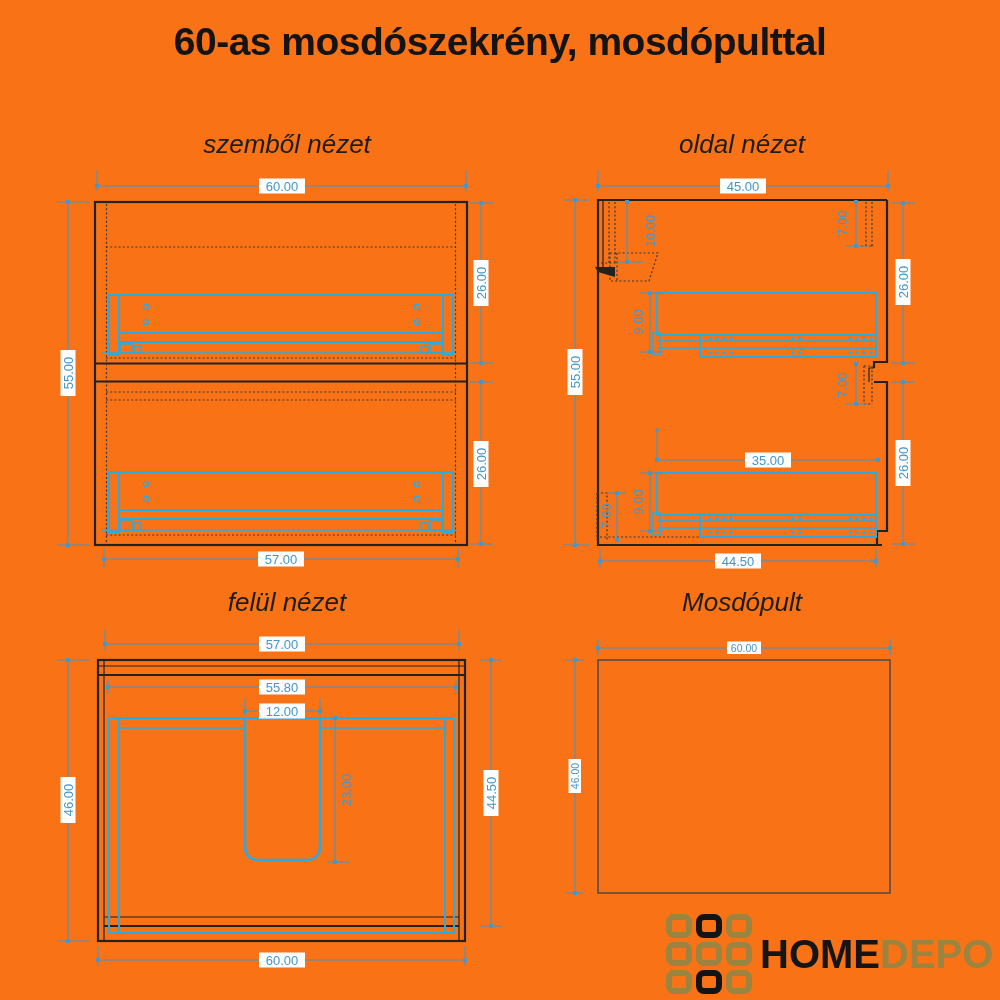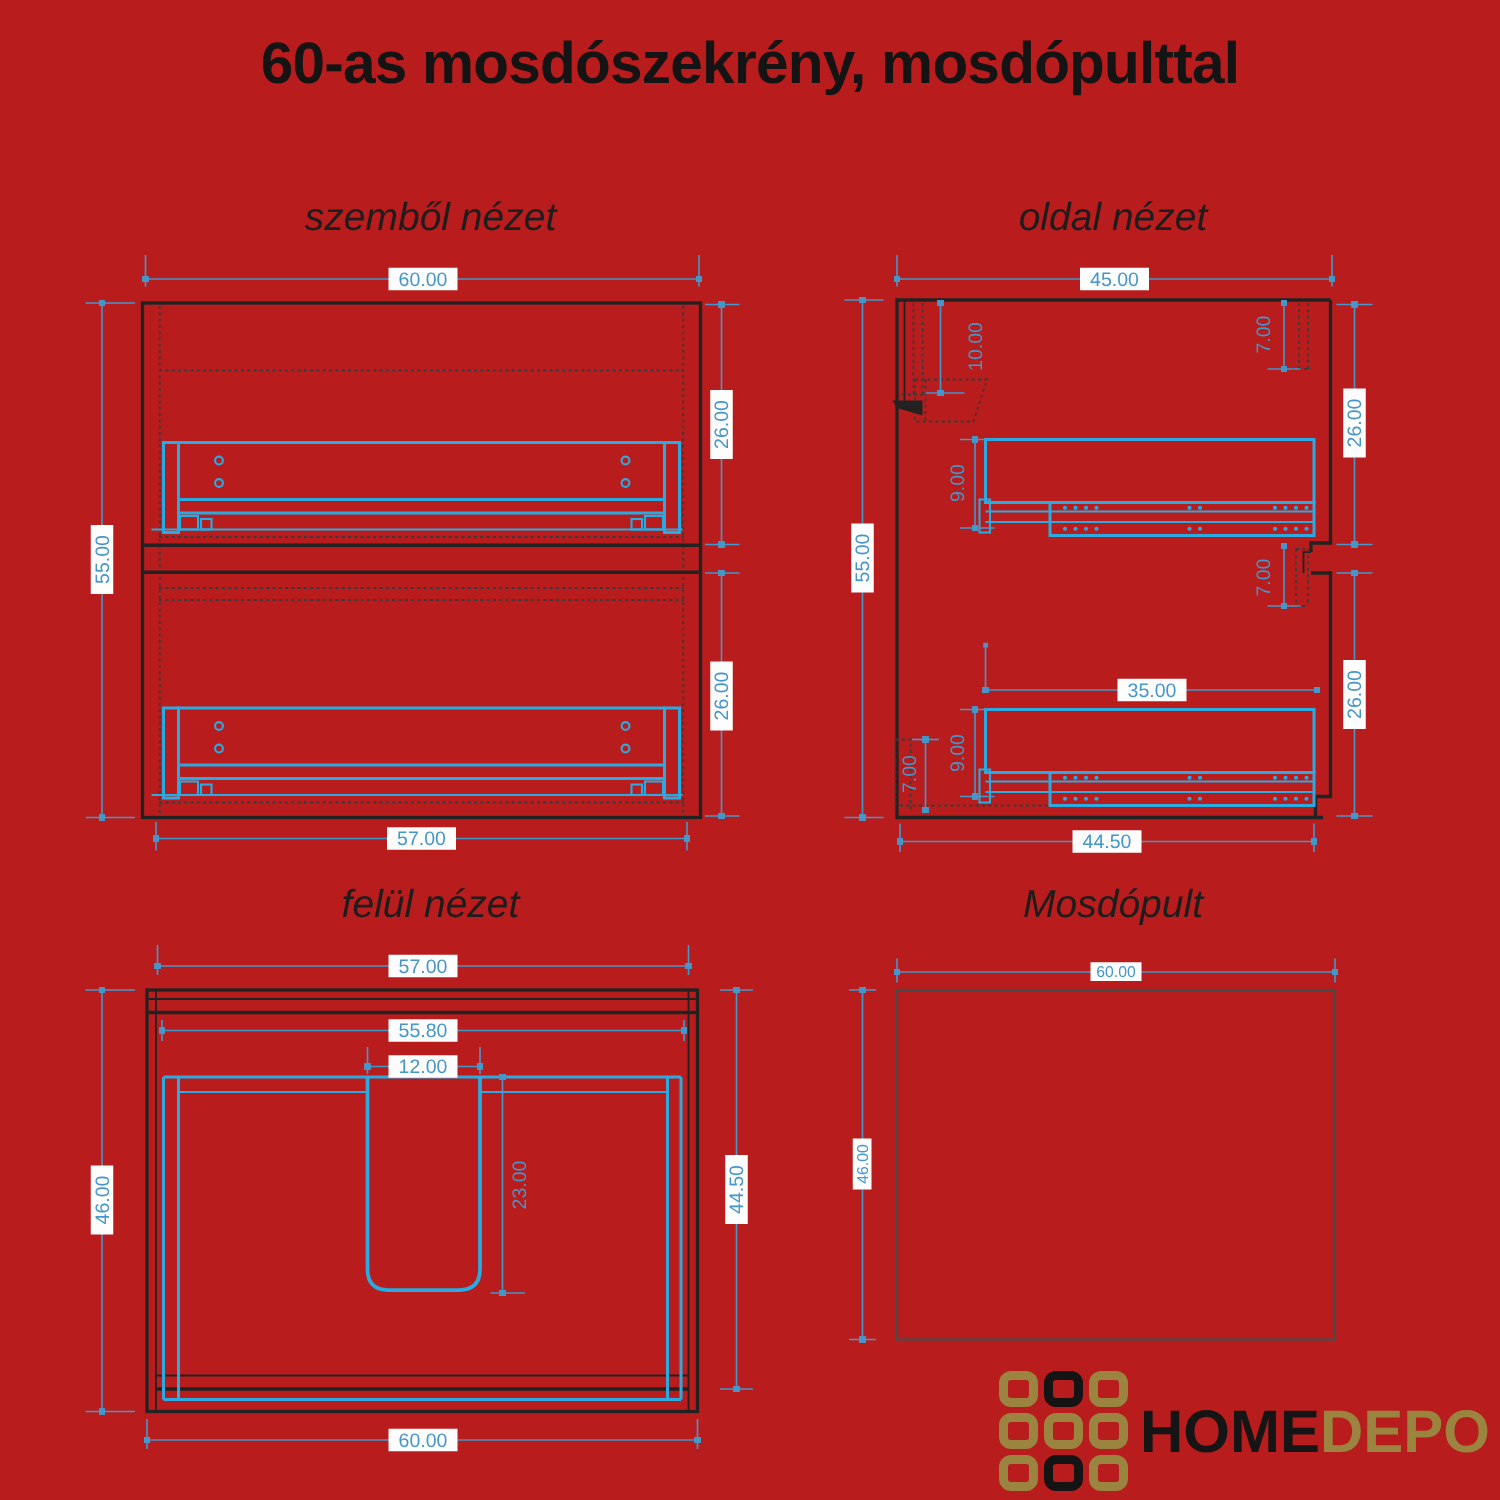--- a/index.html
+++ b/index.html
@@ -2,21 +2,21 @@
 <html style="--dimension-blue: #4596c9; --part-cyan: #29abe2; --line-black: #222222; --logo-gold: #9a8440;"><head>
 <meta charset="utf-8">
 <style>
   :root{
     --dimension-blue:#4596c9;
     --part-cyan:#29abe2;
     --line-black:#222222;
     --logo-gold:#9a8440;
   }
   html,body{margin:0;padding:0;background:#fdfdfd;}
-  .stage{width:1000px;height:1000px;position:relative;background:#b91c1c;
+  .stage{width:1000px;height:1000px;position:relative;background:#f97316;
          font-family:"Liberation Sans",sans-serif;}
   svg text{font-family:"Liberation Sans",sans-serif;}
   .title{font-size:39px;font-weight:bold;fill:#141414;text-anchor:middle;letter-spacing:-0.5px;}
   .vlabel{font-size:26px;font-style:italic;fill:#1d1d1d;text-anchor:middle;}
   .bl{stroke:var(--line-black,#222);stroke-width:2.2;fill:none;}
   .blt{stroke:var(--line-black,#222);stroke-width:1.2;fill:none;}
   .gray{stroke:#4a4a4a;stroke-width:1.5;fill:none;}
   .dot{stroke:#3a3a3a;stroke-width:1.2;fill:none;stroke-dasharray:2 2.2;}
   .cy{stroke:var(--part-cyan,#29abe2);stroke-width:2;fill:none;}
   .cyw{stroke:var(--part-cyan,#29abe2);stroke-width:2.5;fill:none;}

